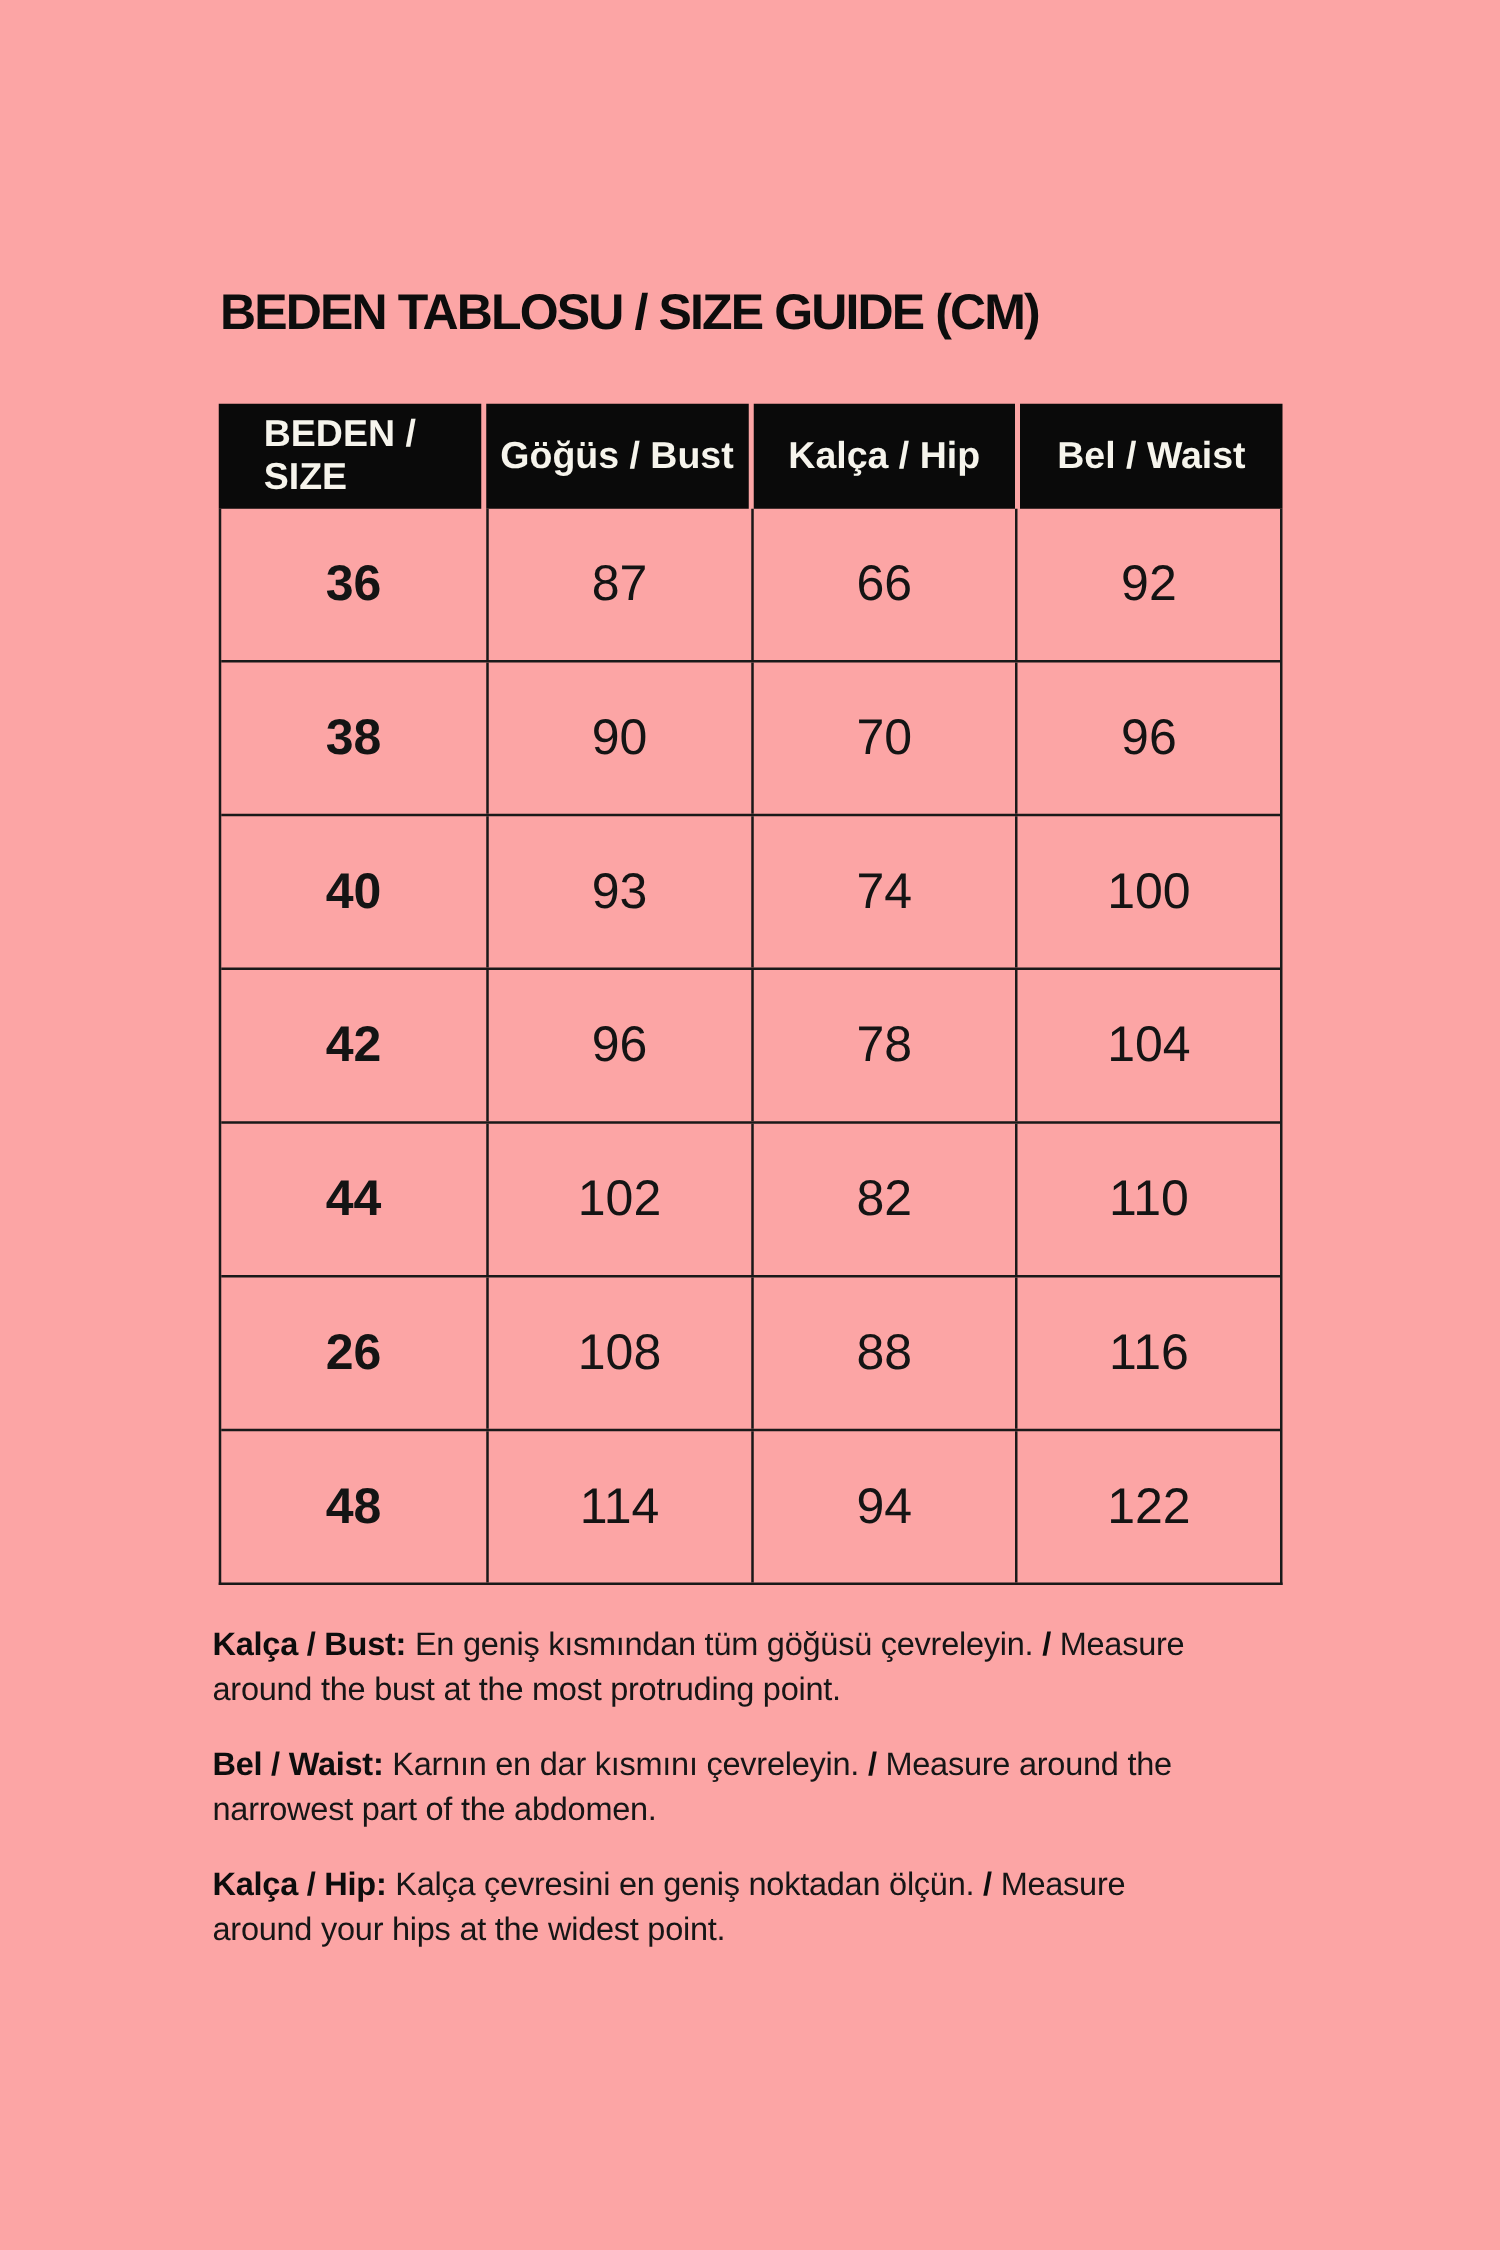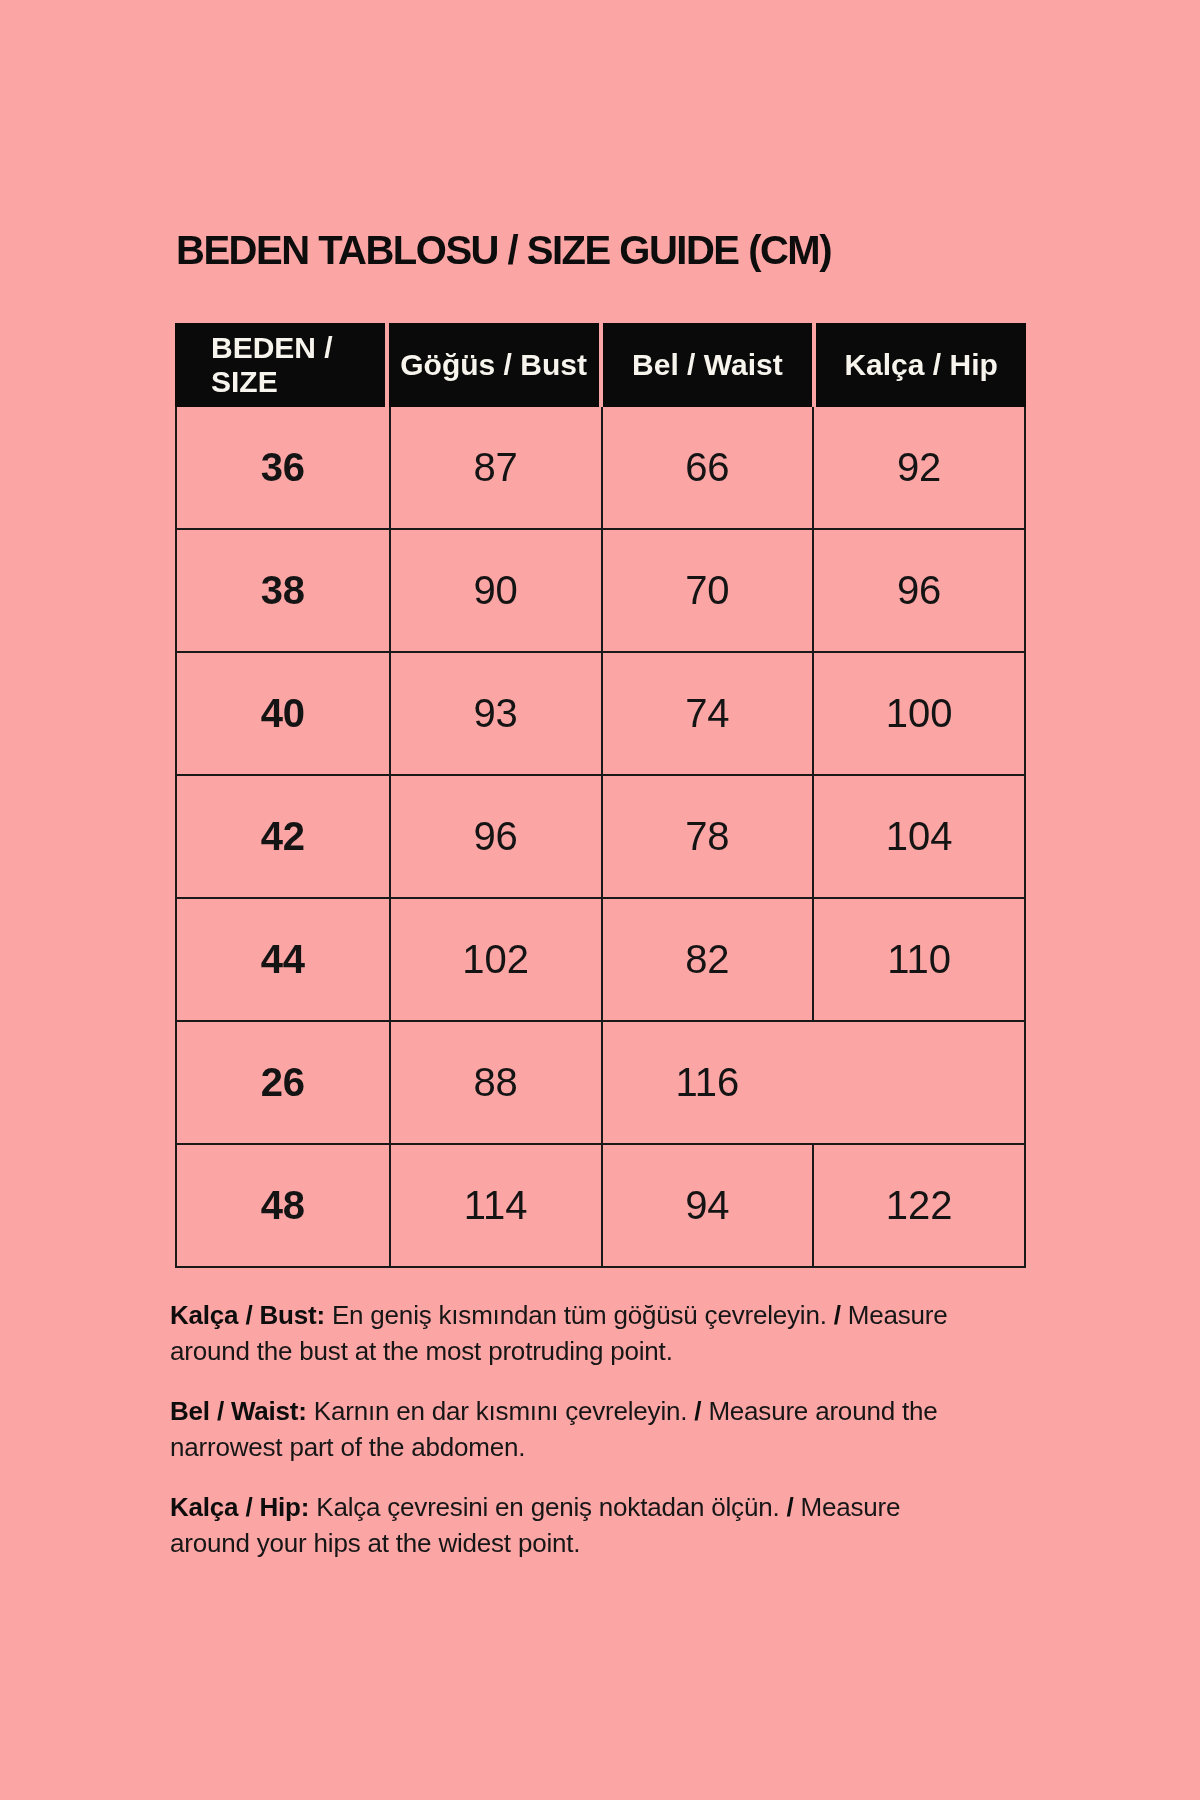--- a/index.html
+++ b/index.html
@@ -105,22 +105,22 @@
 <body>
 
 <div class="page">
 
   <h1 class="title">BEDEN TABLOSU / SIZE GUIDE (CM)</h1>
 
   <div class="size-table">
     <div class="thead">
       <div class="th th-first">BEDEN / SIZE</div>
       <div class="th">Göğüs / Bust</div>
+      <div class="th">Kalça / Hip</div>
       <div class="th">Bel / Waist</div>
-      <div class="th">Kalça / Hip</div>
     </div>
 
     <div class="tbody">
       <div class="tr">
         <div class="td td-size">36</div>
         <div class="td">87</div>
         <div class="td">66</div>
         <div class="td">92</div>
       </div>
       <div class="tr">
@@ -142,20 +142,21 @@
         <div class="td">104</div>
       </div>
       <div class="tr">
         <div class="td td-size">44</div>
         <div class="td">102</div>
         <div class="td">82</div>
         <div class="td">110</div>
       </div>
       <div class="tr">
         <div class="td td-size">26</div>
+        <div class="td">108</div>
         <div class="td">88</div>
         <div class="td">116</div>
       </div>
       <div class="tr">
         <div class="td td-size">48</div>
         <div class="td">114</div>
         <div class="td">94</div>
         <div class="td">122</div>
       </div>
     </div>

